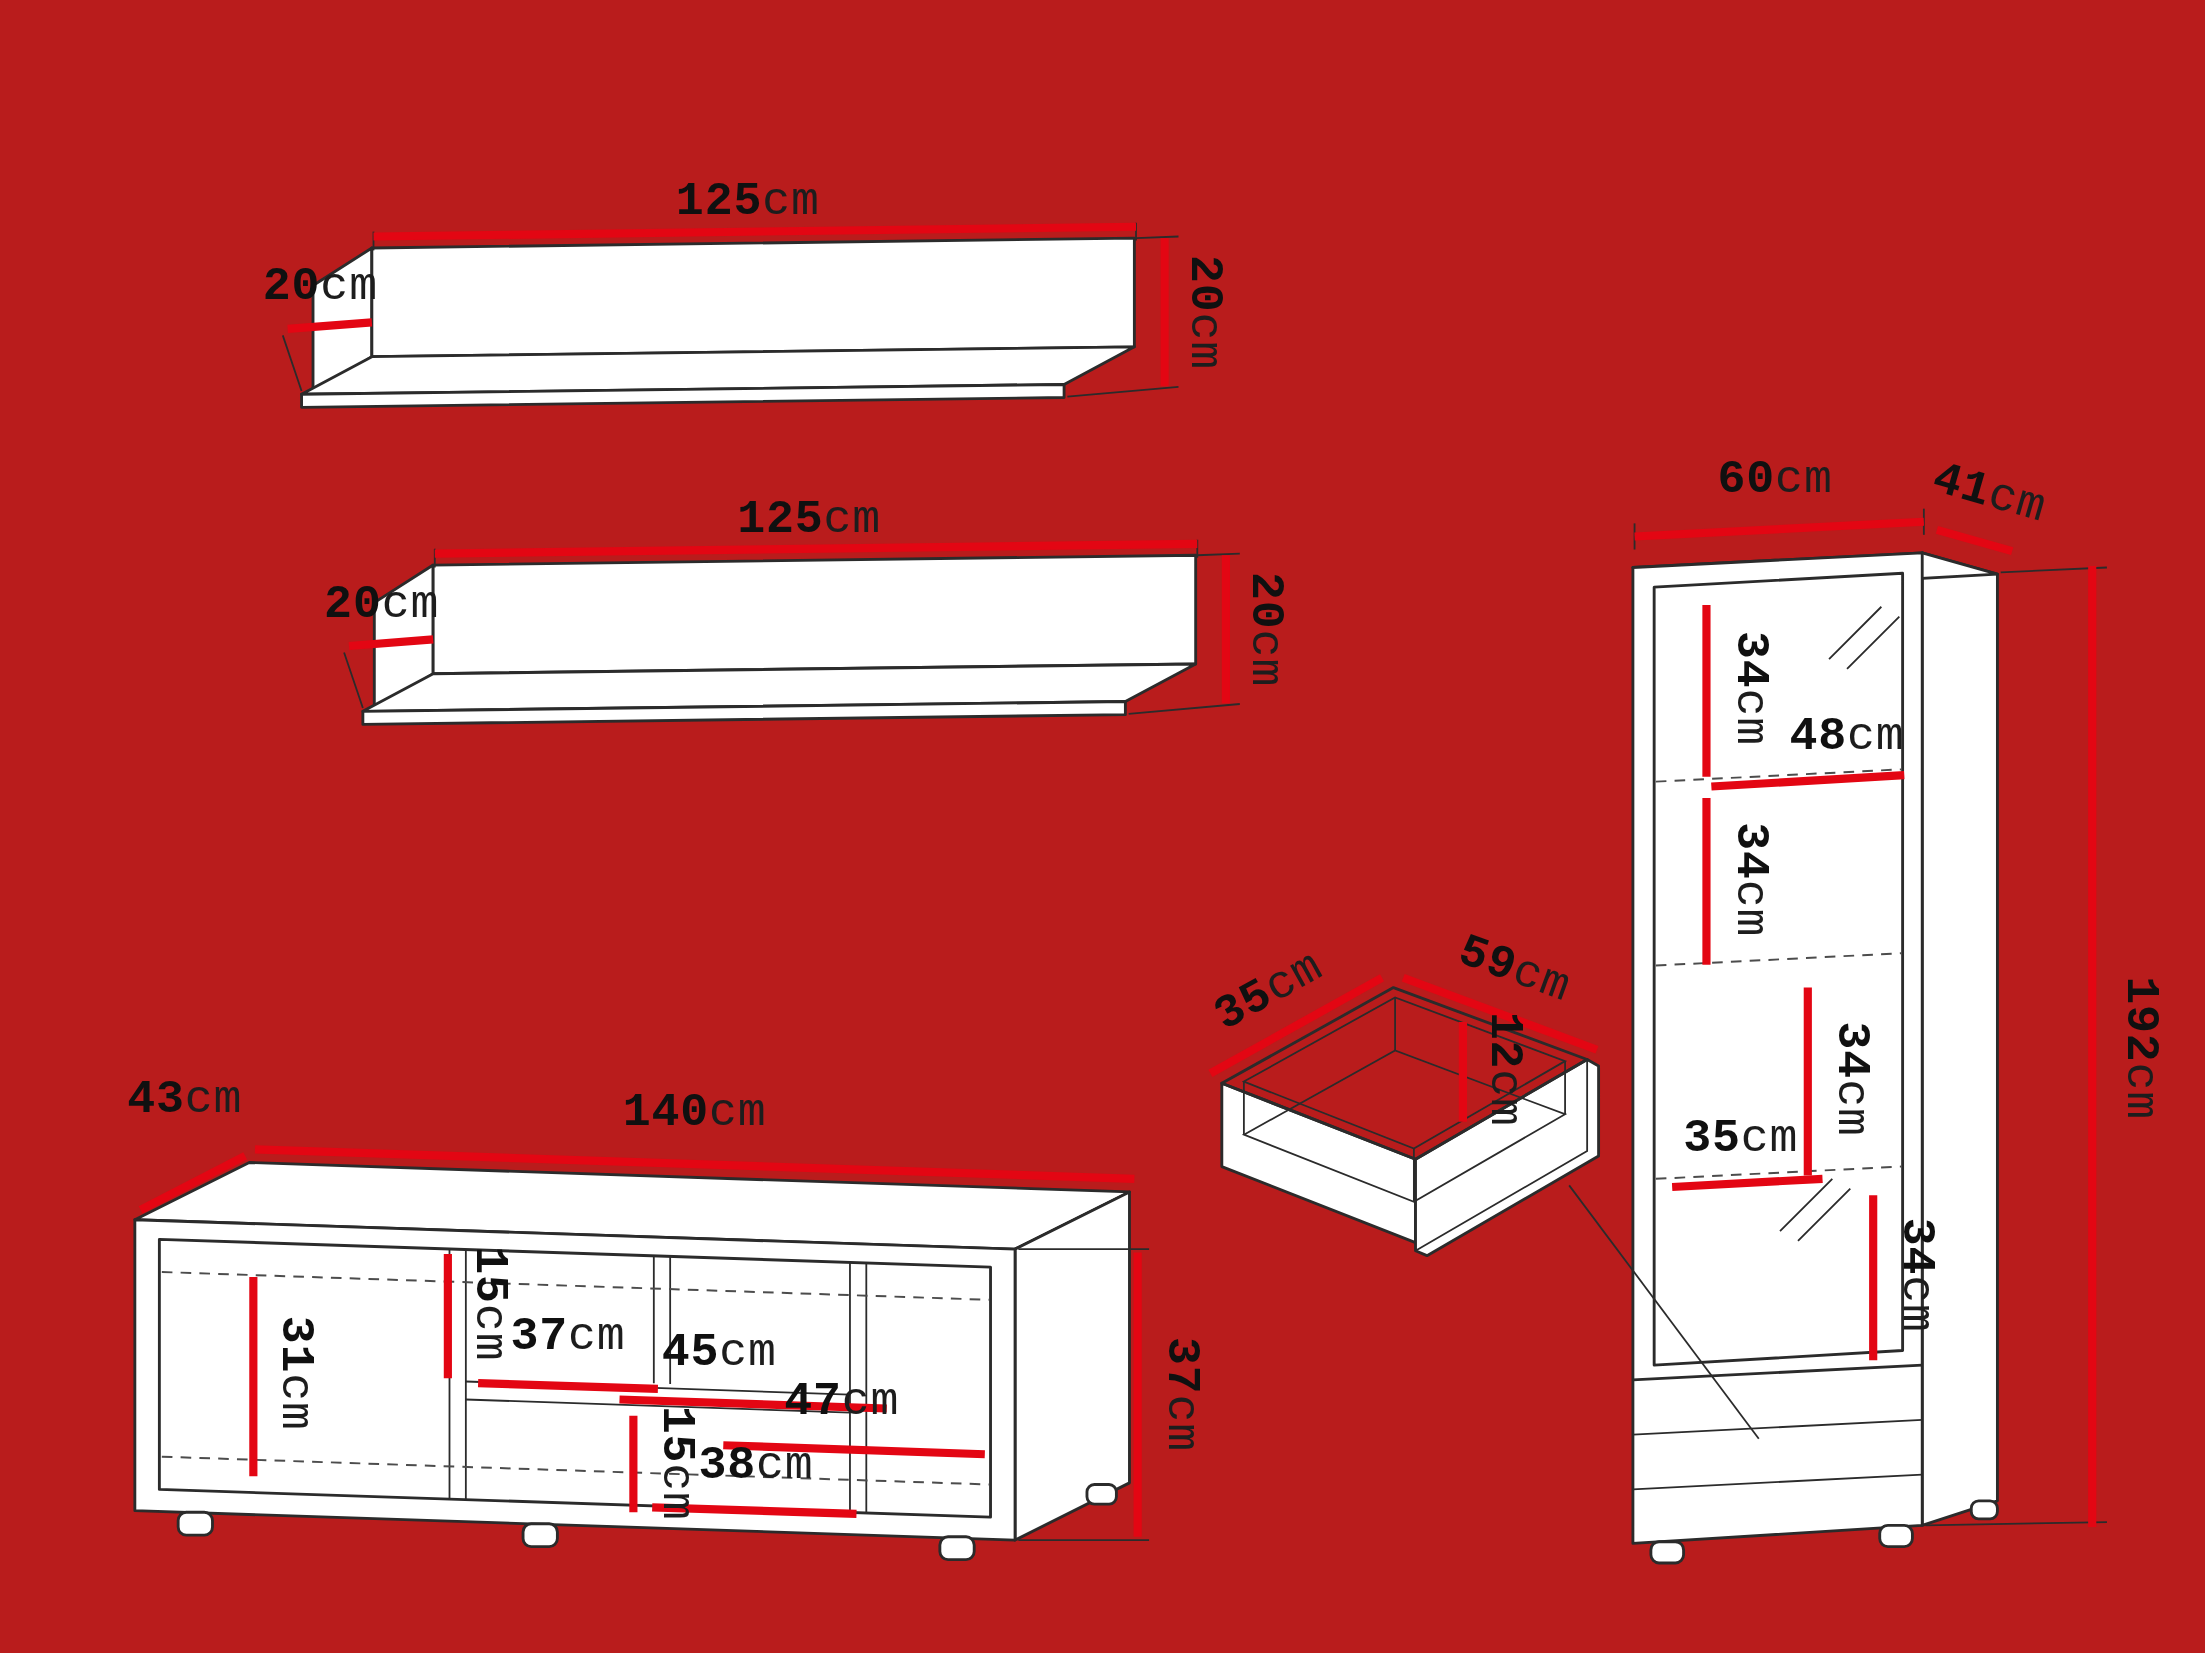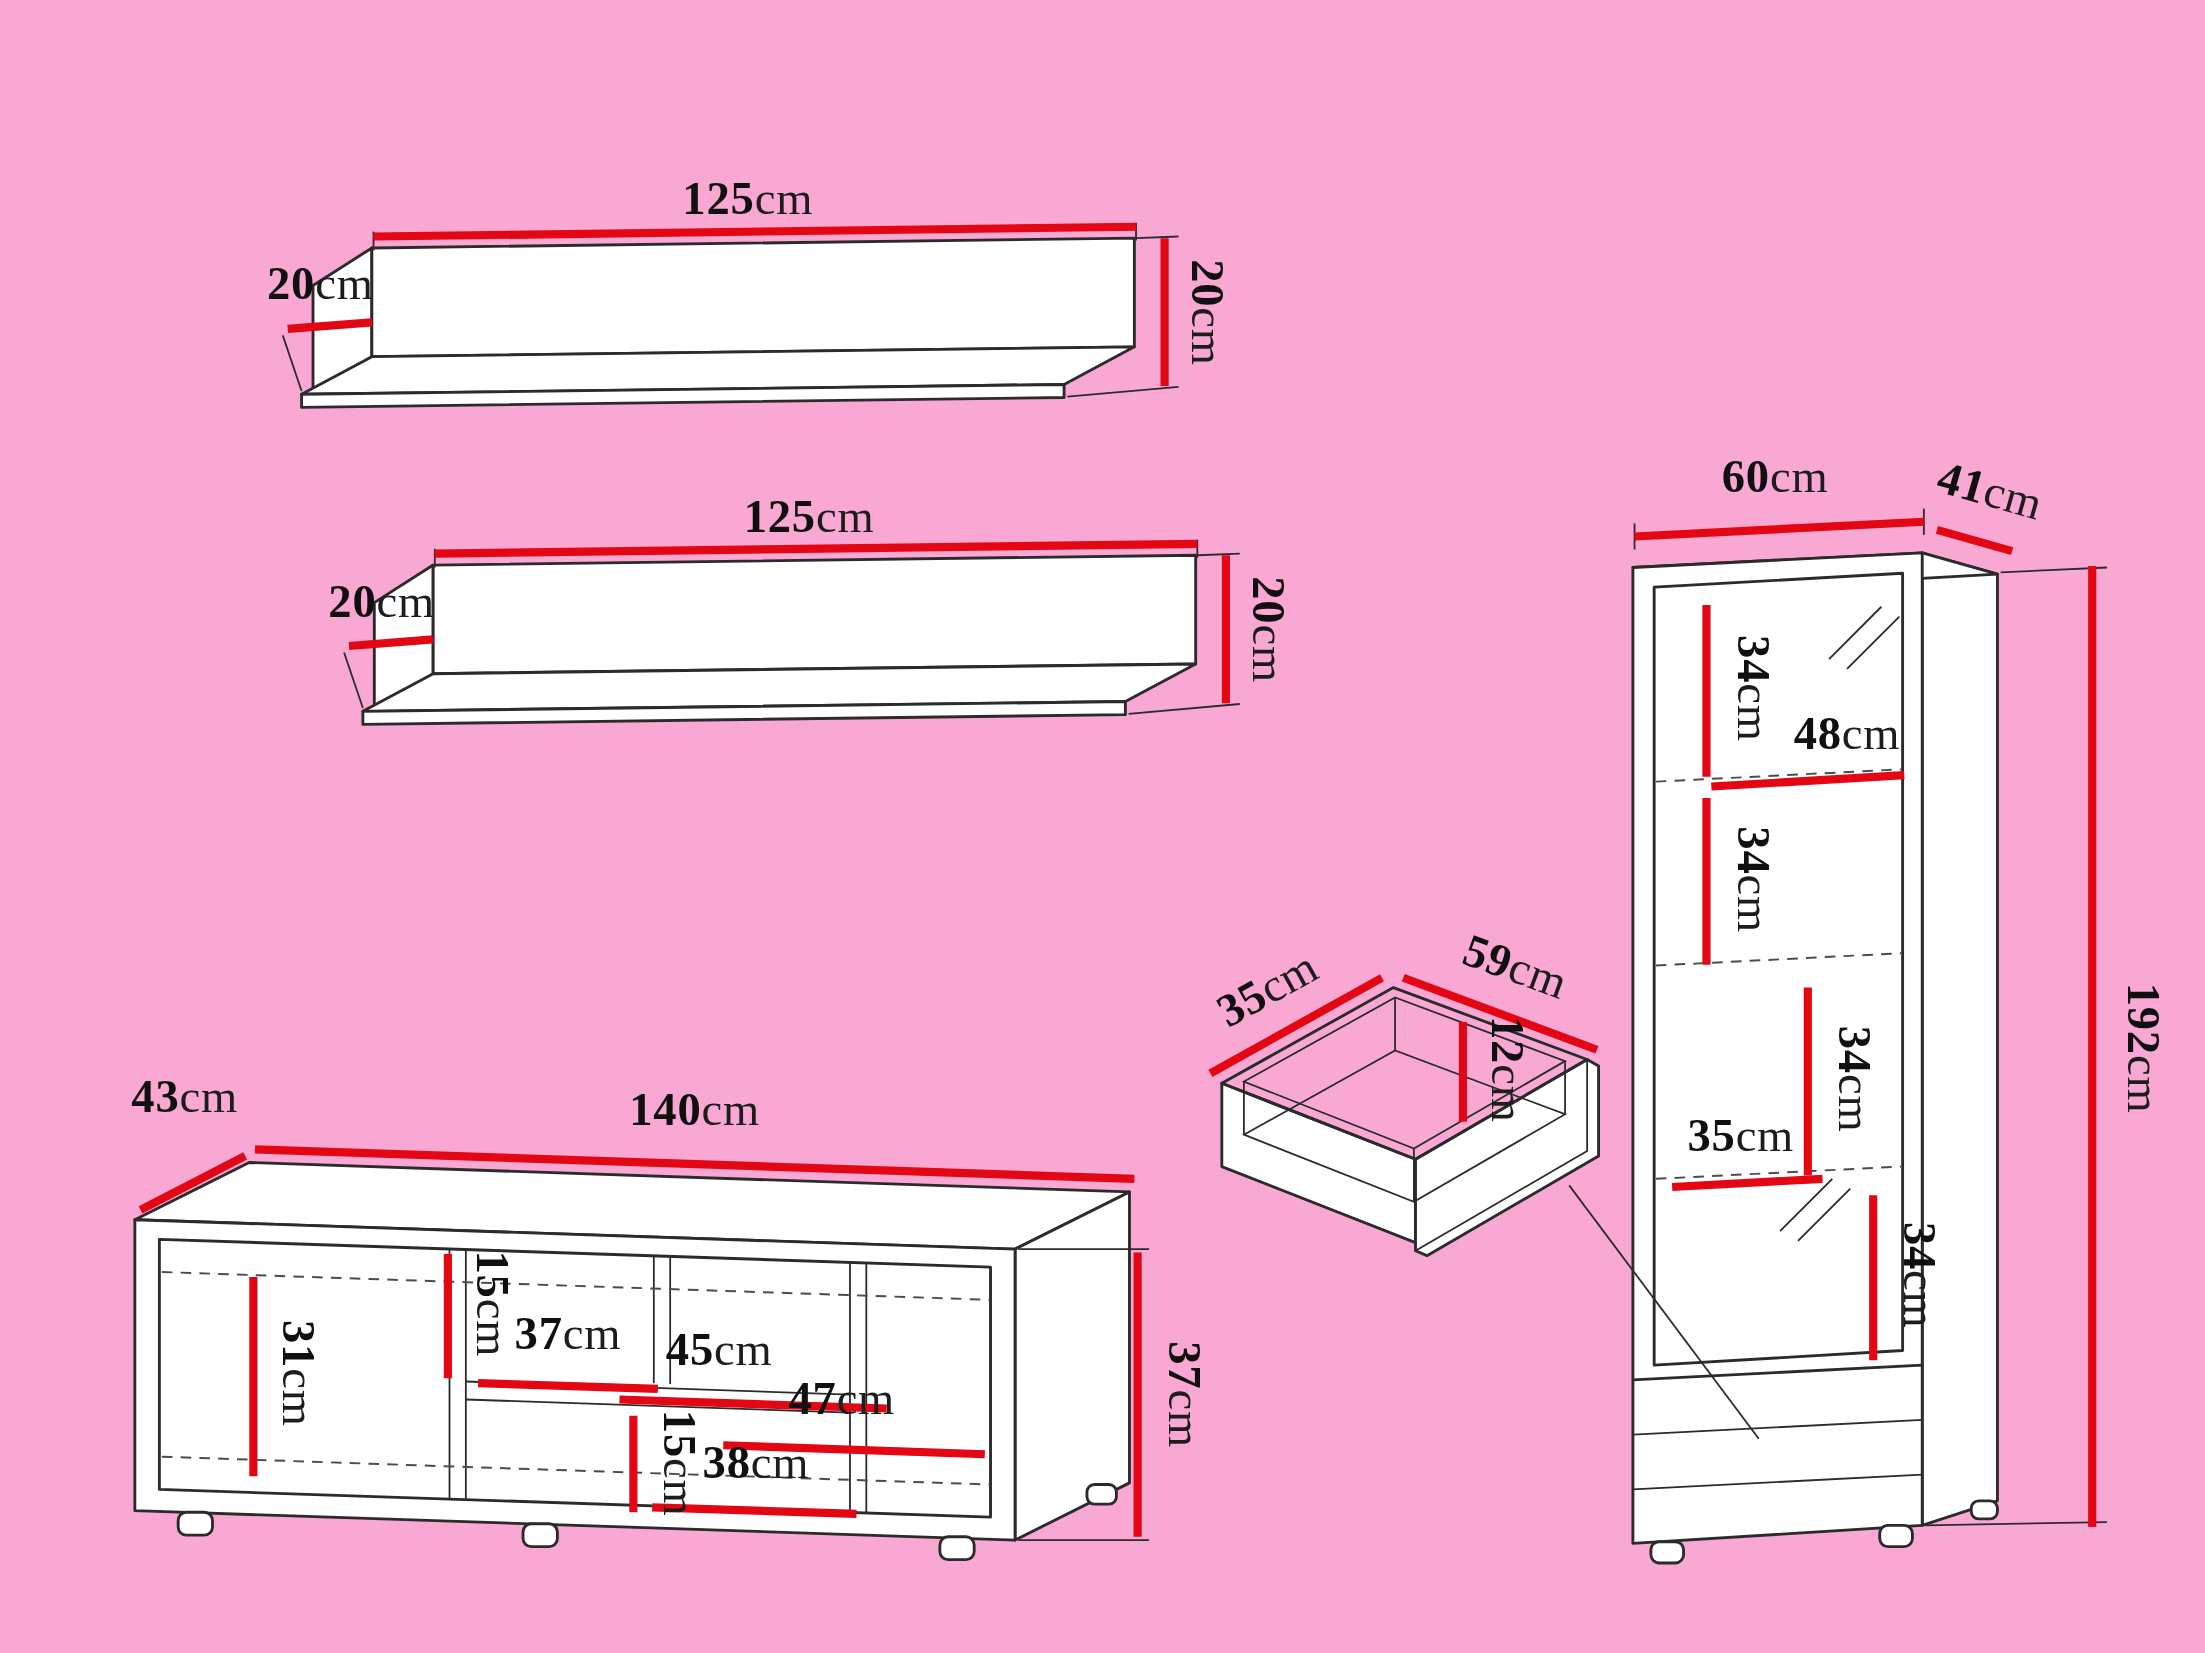--- a/index.html
+++ b/index.html
@@ -1,17 +1,17 @@
 <!DOCTYPE html>
 <html style="font-size:13px"><head>
 <meta charset="utf-8">
 <style>
   html,body{margin:0;padding:0;background:#ffffff;}
-  .stage{width:2205px;height:1654px;background:#f9a8d4;position:relative;
-         font-family:Liberation Serif, serif;overflow:hidden;}
+  .stage{width:2205px;height:1654px;background:#b91c1c;position:relative;
+         font-family:Liberation Mono, monospace;overflow:hidden;}
   svg{display:block;}
   .face{fill:#ffffff;stroke:#2b2b2b;stroke-width:3.5;stroke-linejoin:round;}
   .ol{fill:none;stroke:#2b2b2b;stroke-width:3.5;stroke-linejoin:round;}
   .thin{fill:none;stroke:#2b2b2b;stroke-width:2.2;}
   .dash{fill:none;stroke:#4c4c4c;stroke-width:2.4;stroke-dasharray:13 10;}
   .dim{fill:none;stroke:#e30613;stroke-width:10;}
   .ext{fill:none;stroke:#2b2b2b;stroke-width:2.2;}
   .lbl{font-size:57px;font-weight:700;fill:#101010;letter-spacing:1px;}
   .lbl .u{font-weight:400;fill:#1d1d1d;}
 </style>

